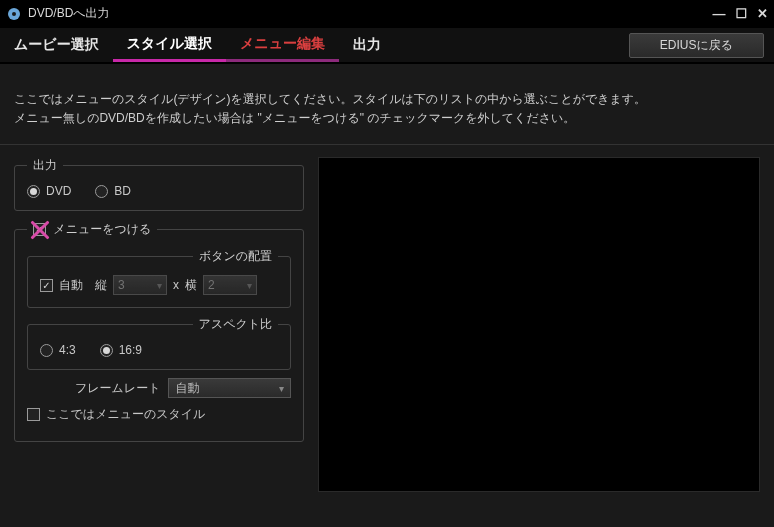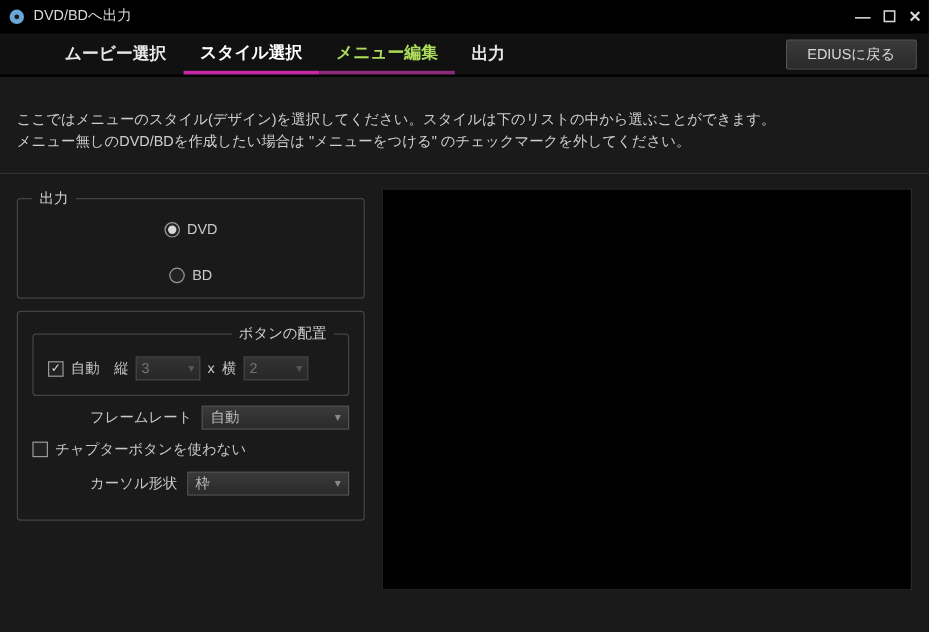--- a/index.html
+++ b/index.html
@@ -31,42 +31,42 @@
   .win-btn { color: #d8d8d8; font-weight: bold; font-size: 13px; cursor: pointer; }
 
   .topbar {
     height: 36px;
     background: #111;
     display: flex;
     align-items: center;
     padding: 0 10px 0 0;
     border-bottom: 2px solid #000;
   }
-  .tabs { display: flex; height: 100%; padding-left: 40px; }
+  .tabs { display: flex; height: 100%; }
   .tab {
     padding: 0 14px;
     display: flex; align-items: center;
     font-size: 14px;
     font-weight: bold;
     color: #e6e6e6;
     cursor: pointer;
   }
   .tab.active {
     color: #fff;
     border-bottom: 3px solid #c828a8;
     font-family: Liberation Serif, serif;
   }
-  .tab.special { color: #bef264; border-bottom: 3px solid #9a2d87; opacity: 0.9; }
+  .tab.special { color: #ef4444; border-bottom: 3px solid #9a2d87; opacity: 0.9; }
   .spacer { flex: 1; }
   .edius-btn {
     background: linear-gradient(#3a3a3a, #2a2a2a);
     border: 1px solid #555;
     color: #d8d8d8;
     font-size: 12px;
-    padding: 3px 17px;
+    padding: 3px 30px;
     border-radius: 2px;
     cursor: pointer;
   }
 
   .description {
     padding: 26px 14px 16px;
     color: #cfcfcf;
     font-size: 12px;
     line-height: 1.6;
     border-bottom: 1px solid #333;
@@ -87,21 +87,21 @@
   }
 
   fieldset {
     border: 1px solid #444;
     border-radius: 3px;
     padding: 10px 12px 12px;
     margin-bottom: 10px;
   }
   legend { padding: 0 6px; color: #cfcfcf; font-size: 12px; }
 
-  .radio-row { display: flex; gap: 24px; align-items: center; flex-direction: column; }
+  .radio-row { display: flex; gap: 24px; align-items: center; }
   .radio, .check { display: flex; align-items: center; gap: 6px; cursor: pointer; }
   .radio-circle {
     width: 13px; height: 13px;
     border: 1px solid #9a9a9a;
     border-radius: 50%;
     display: flex; align-items: center; justify-content: center;
     background: #222;
   }
   .radio-circle.checked::after {
     content: '';
@@ -217,61 +217,74 @@
           <span>DVD</span>
         </div>
         <div class="radio">
           <span class="radio-circle"></span>
           <span>BD</span>
         </div>
       </div>
     </fieldset>
 
     <fieldset>
+      <legend>
+        <span class="ann-check">
+          <span class="check-box checked"></span>
+        </span>
+        <span>メニューをつける</span>
+      </legend>
 
       <fieldset class="inner-fieldset">
         <legend>ボタンの配置</legend>
         <div class="btn-row">
           <div class="check">
             <span class="check-box checked"></span>
             <span>自動</span>
           </div>
           <span style="margin-left:6px">縦</span>
           <div class="num-select disabled">
             <span>3</span>
           </div>
           <span>x</span>
           <span>横</span>
           <div class="num-select disabled">
             <span>2</span>
           </div>
         </div>
       </fieldset>
 
+      <fieldset class="inner-fieldset">
+        <legend>アスペクト比</legend>
+        <div class="radio-row">
+          <div class="radio">
+            <span class="radio-circle"></span>
+            <span>4:3</span>
+          </div>
+          <div class="radio">
+            <span class="radio-circle checked"></span>
+            <span>16:9</span>
+          </div>
+        </div>
+      </fieldset>
 
       <div class="form-row">
         <label>フレームレート</label>
         <div class="wide-select">
           <span>自動</span>
         </div>
       </div>
 
       <div class="stack">
         <div class="check">
           <span class="check-box"></span>
-          <span>チャプターボタンを使わない</span>
+          <span>ここではメニューのスタイル</span>
         </div>
       </div>
 
-      <div class="form-row" style="margin-top:10px">
-        <label>カーソル形状</label>
-        <div class="wide-select">
-          <span>枠</span>
-        </div>
-      </div>
 
     </fieldset>
 
   </div>
 
   <div class="right-panel">
     <div class="preview"></div>
   </div>
 </div>
 

